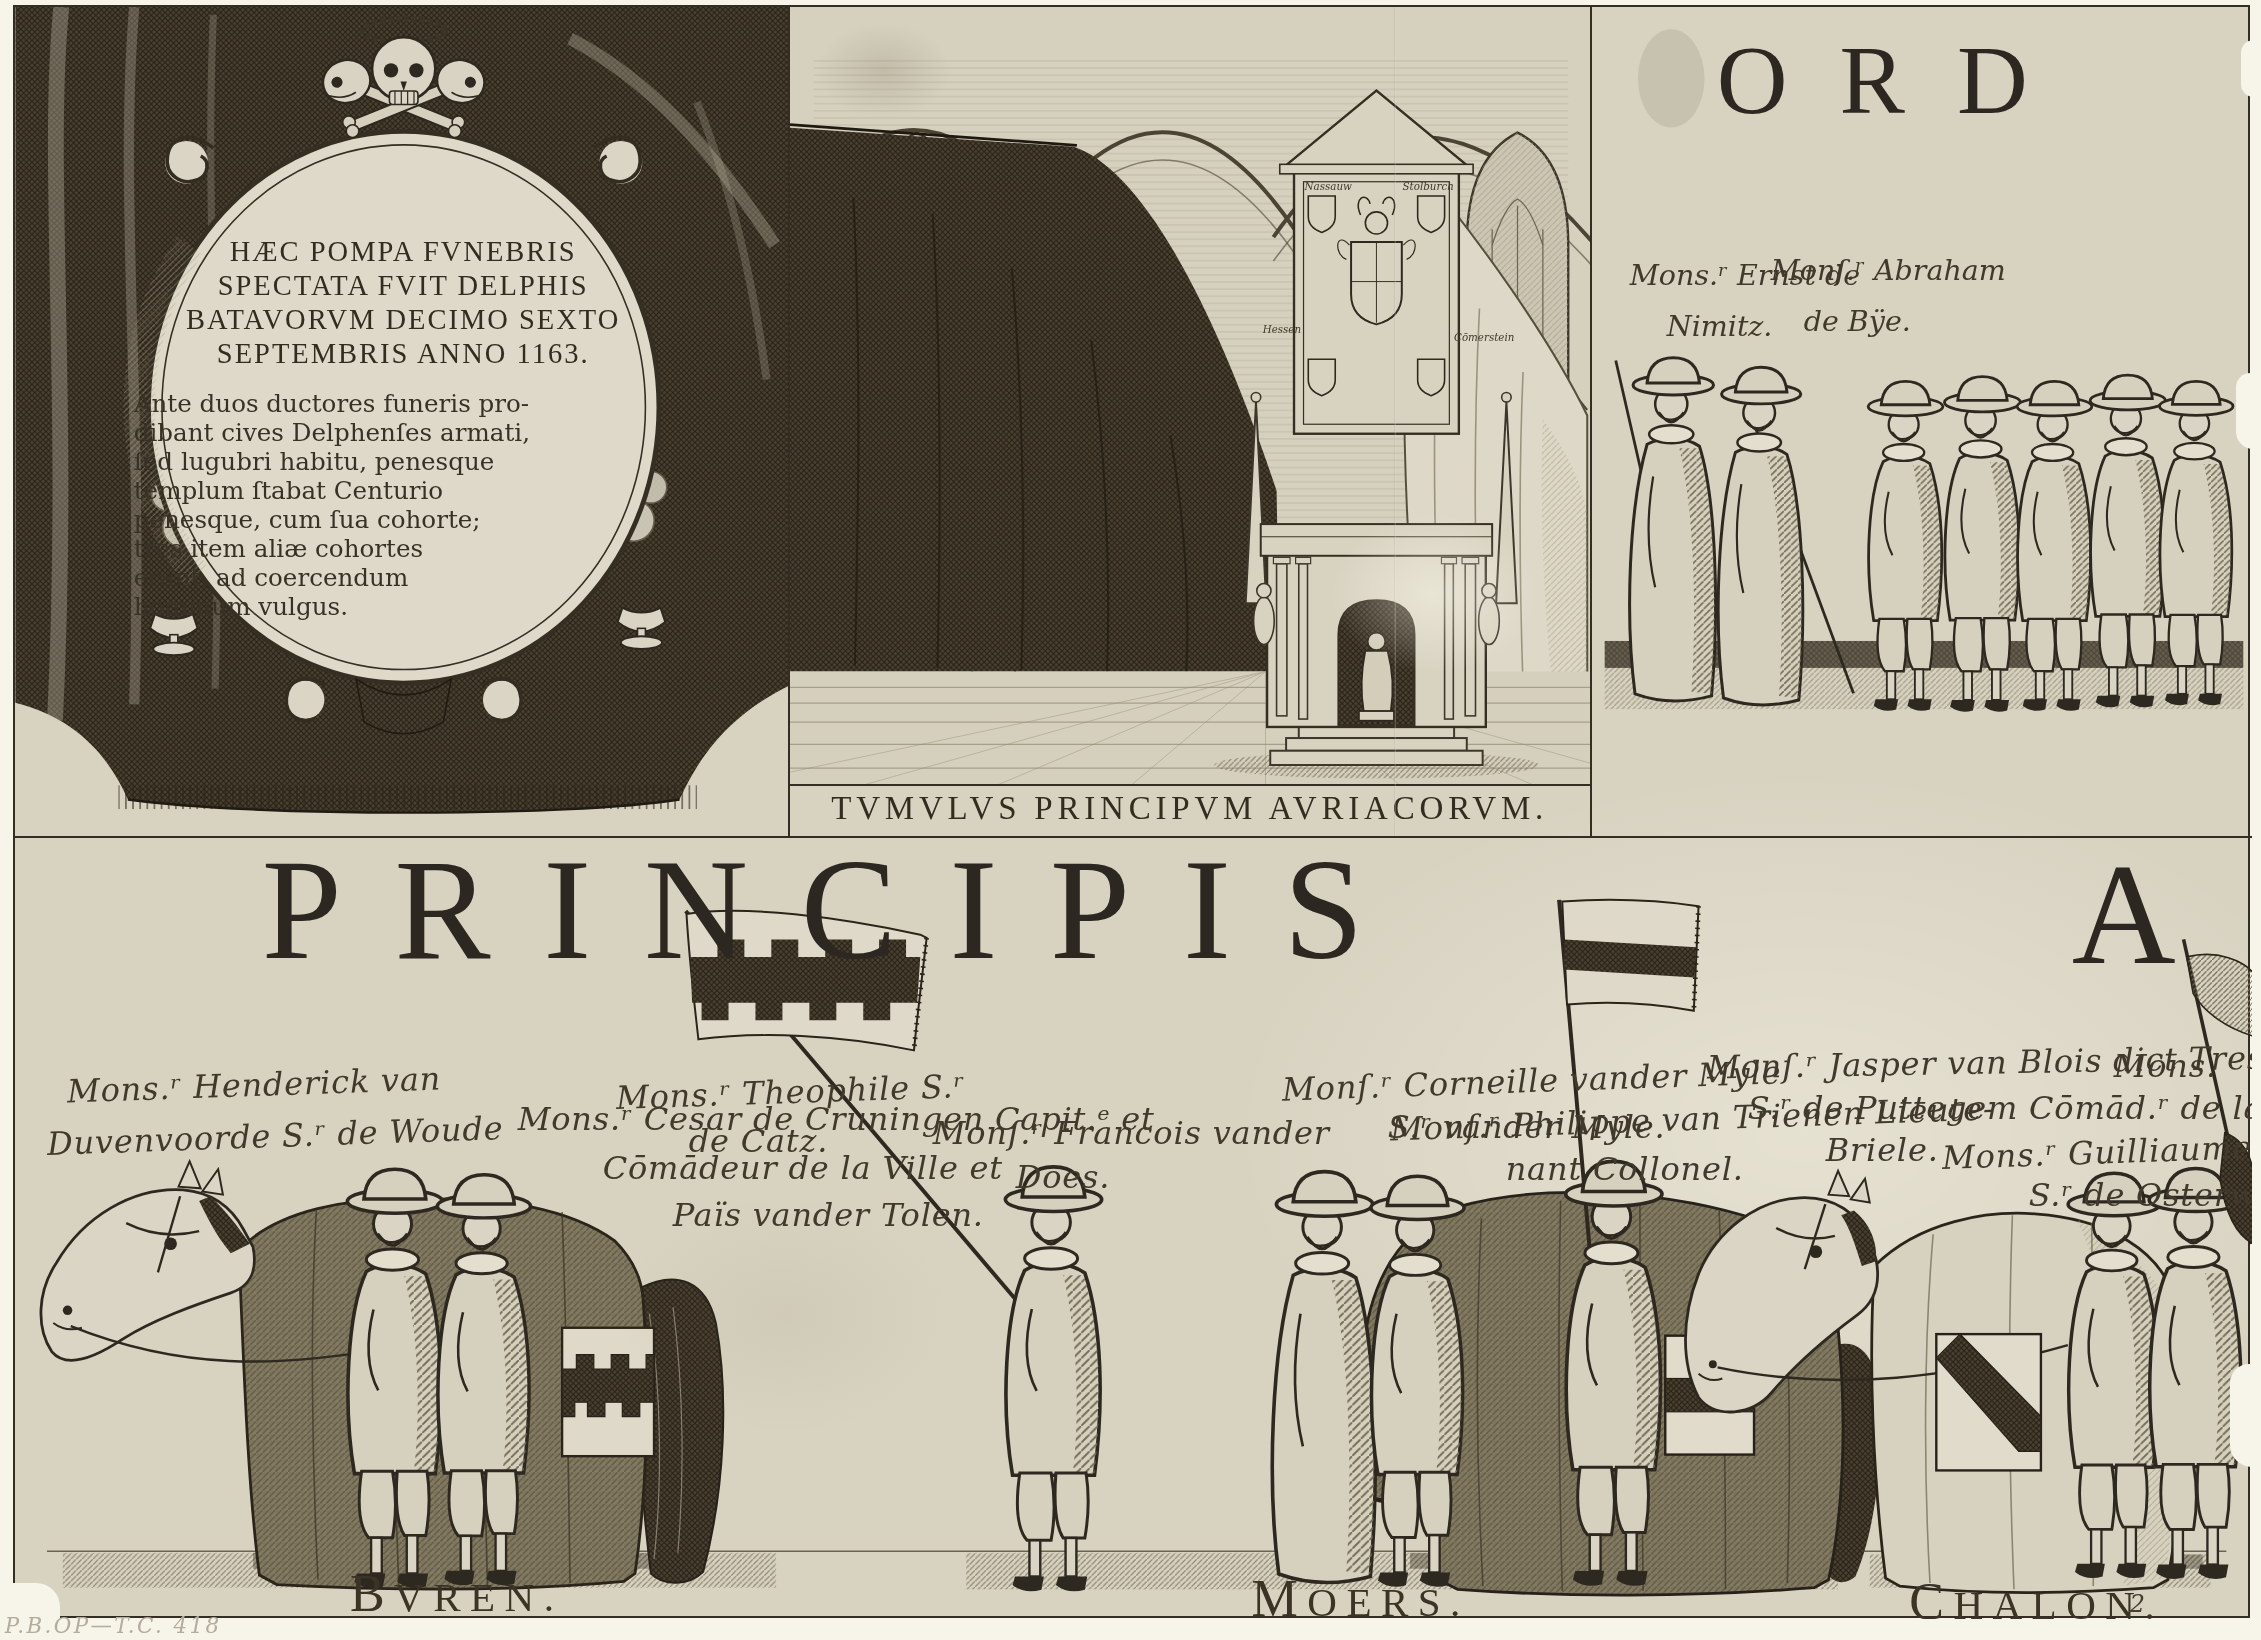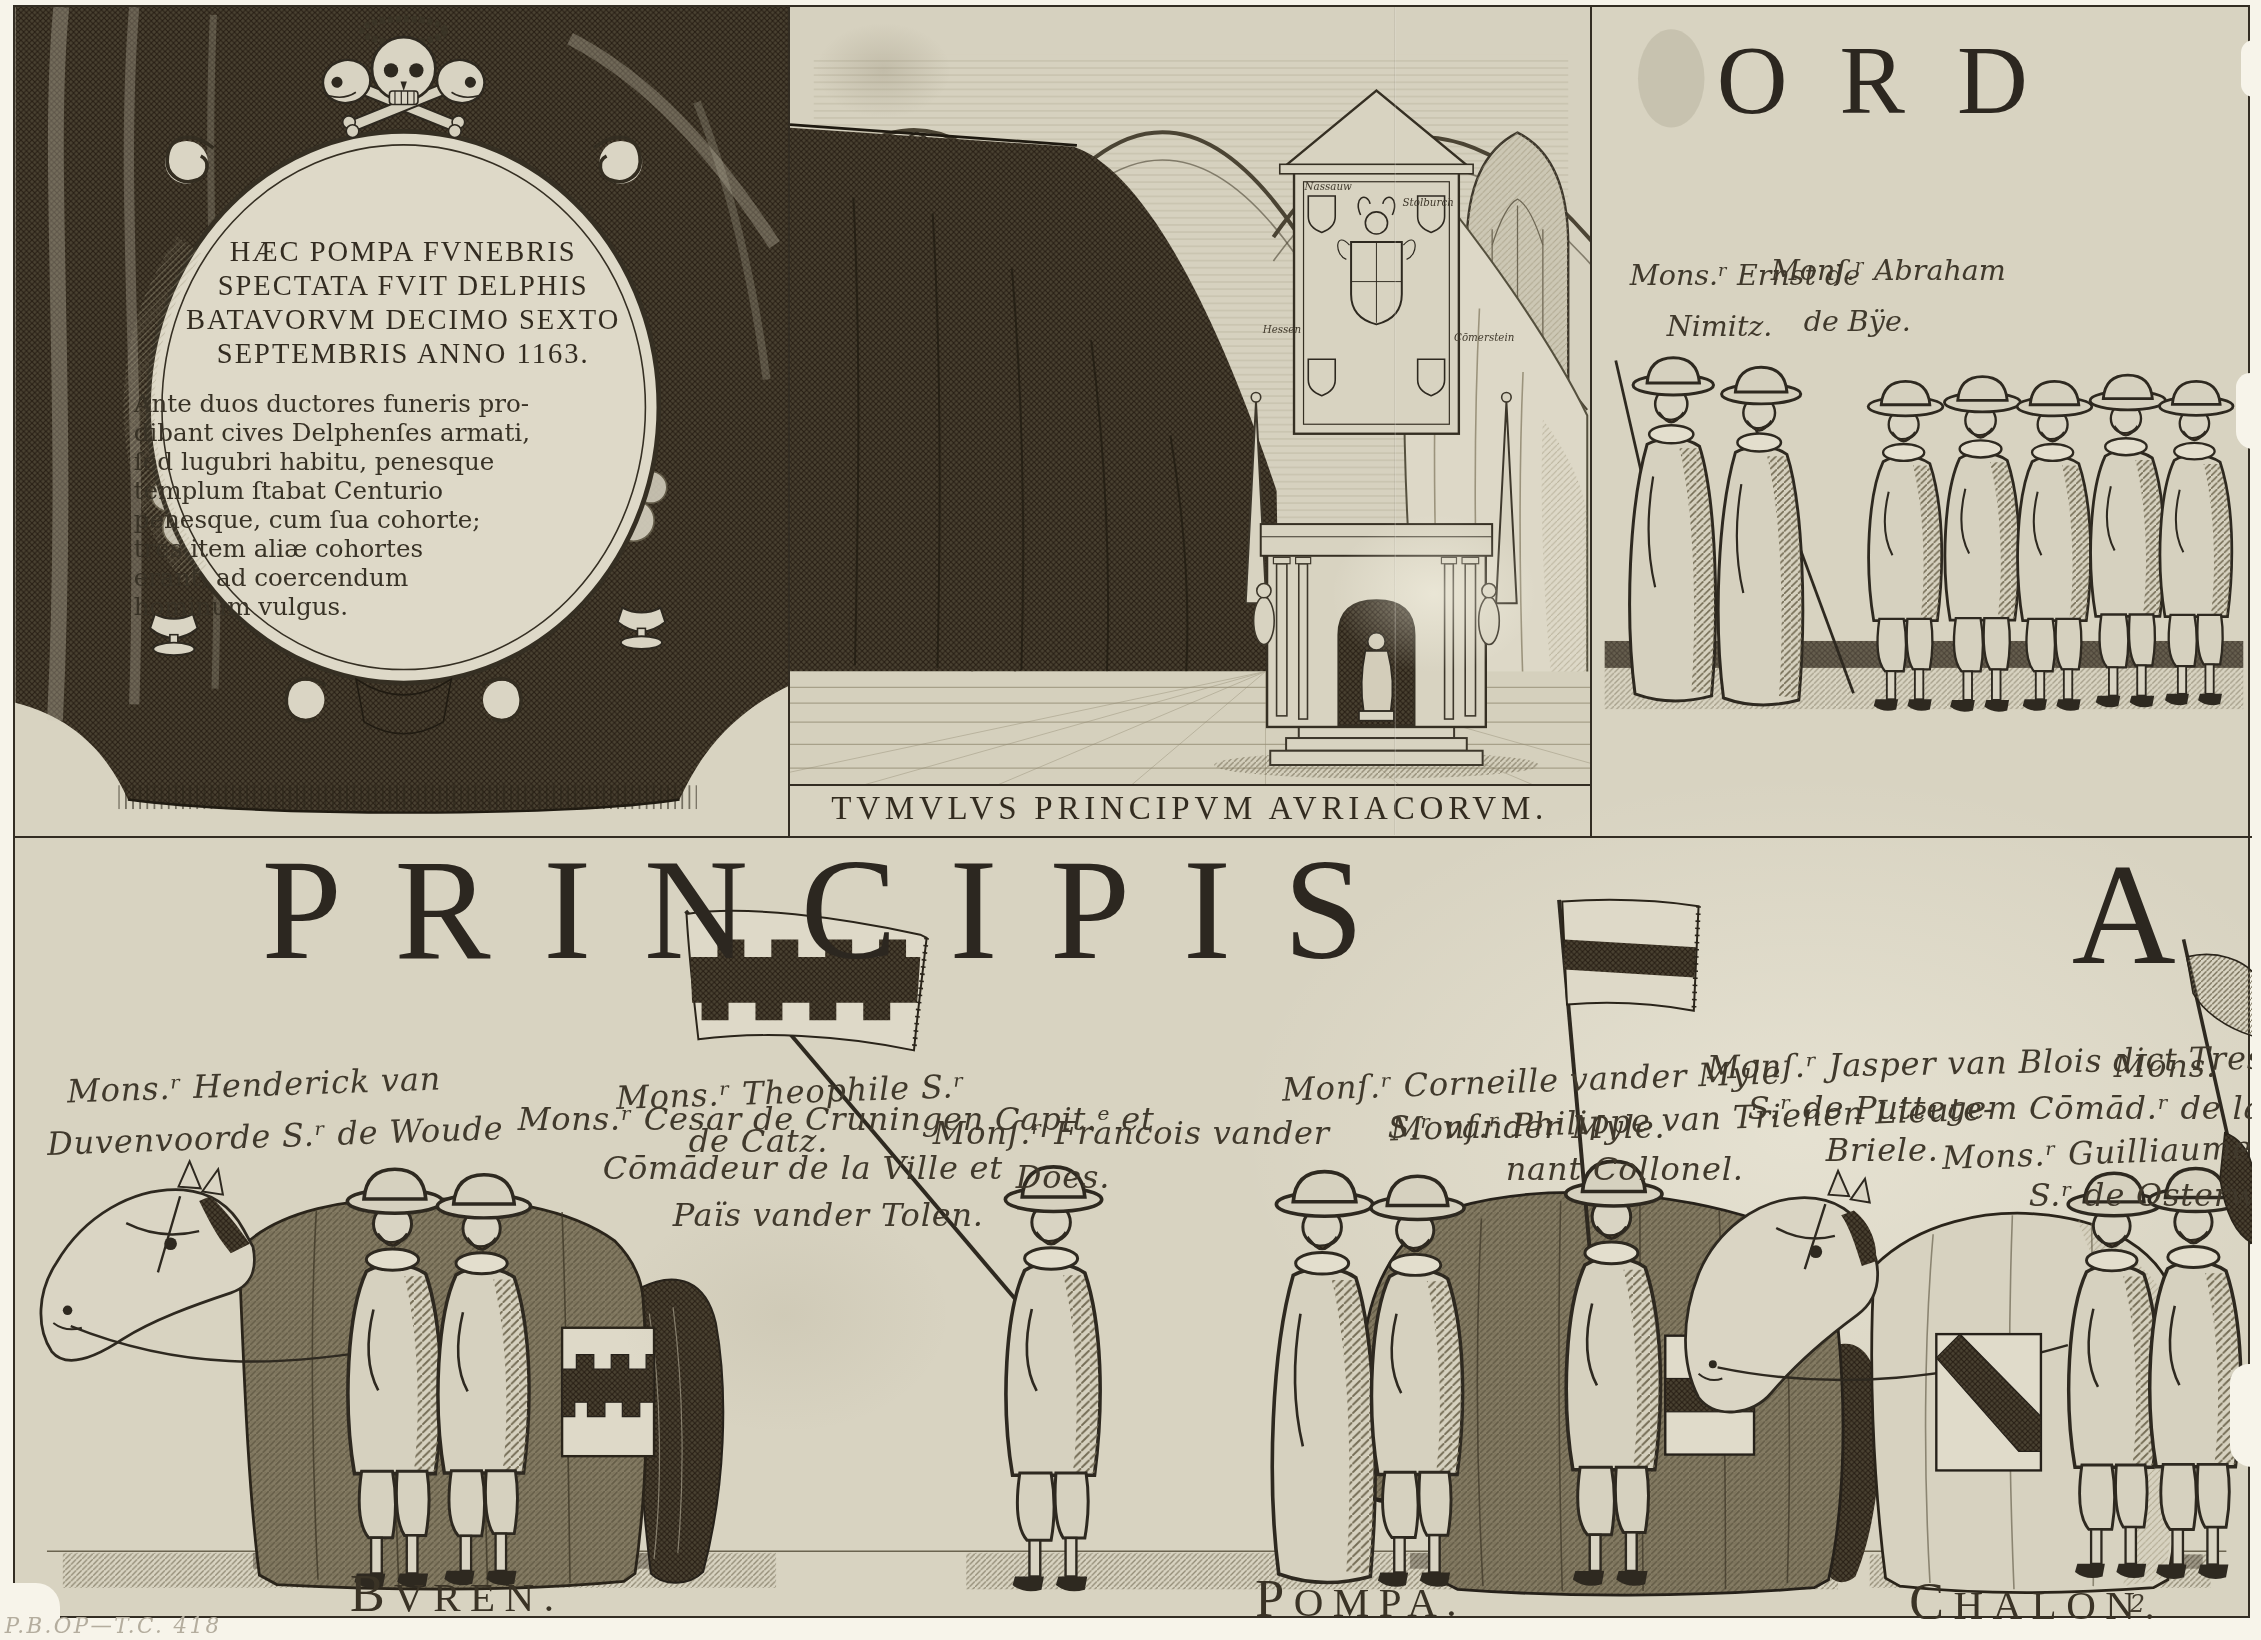--- a/index.html
+++ b/index.html
@@ -318,21 +318,21 @@
             <path d="M792,238 h34 v26 q0,14 -17,20 q-17,-6 -17,-20 Z"></path>
             <path d="M654,444 h34 v26 q0,14 -17,20 q-17,-6 -17,-20 Z"></path>
             <path d="M792,444 h34 v26 q0,14 -17,20 q-17,-6 -17,-20 Z"></path>
           </g>
           <path d="M625,200 L740,105 L855,200 Z" fill="#d8d3c1" stroke="#352f23" stroke-width="3"></path>
           <rect x="618" y="198" width="244" height="12" fill="#d8d3c1" stroke="#352f23" stroke-width="2"></rect>
         </g>
       </svg>
 
       <div class="txt script" style="left:507px;top:173px;width:63px;font-size:10.3px;text-align:center;">Nassauw</div>
-      <div class="txt script" style="left:603px;top:173px;width:71px;font-size:10.3px;text-align:center;margin-top:16px;">Stolburch</div>
+      <div class="txt script" style="left:603px;top:173px;width:71px;font-size:10.3px;text-align:center;">Stolburch</div>
       <div class="txt script" style="left:473px;top:316px;width:56px;font-size:10.3px;text-align:left;">Hessen</div>
       <div class="txt script" style="left:655px;top:316px;width:79px;font-size:10.3px;text-align:center;margin-top:8px;">Cōmerstein</div>
 
       <div class="caption-strip">
         <span class="txt-c">TVMVLVS PRINCIPVM AVRIACORVM.</span>
       </div>
     </div>
 
     <div id="panel-ord" class="panel">
       <svg class="art" width="660" height="829" viewBox="0 0 833 1046">
@@ -489,21 +489,21 @@
       <div class="txt script s40" style="left:1692px;top:205px;transform:rotate(-1deg);">Monſ.ʳ Jasper van Blois dict Treslong</div>
       <div class="txt script s40" style="left:1733px;top:251px;">S.ʳ de Puttegem Cōmād.ʳ de la</div>
       <div class="txt script s40" style="left:1811px;top:293px;">Briele.</div>
 
       <div class="txt script s40" style="left:2099px;top:209px;">Mons.</div>
 
       <div class="txt script s40" style="left:1927px;top:293px;transform:rotate(-2deg);">Mons.ʳ Guilliaume van Lier</div>
       <div class="txt script s40" style="left:2014px;top:338px;">S.ʳ de Osterwyck.</div>
 
       <div class="txt plate-caption" style="left:319px;top:726px;width:246px;">BVREN.</div>
-      <div class="txt plate-caption" style="left:1223px;top:731px;width:246px;">POMPA.</div>
+      <div class="txt plate-caption" style="left:1223px;top:731px;width:246px;">MOERS.</div>
       <div class="txt plate-caption" style="left:1885px;top:734px;width:274px;">CHALON.</div>
 
       <div class="txt plate-number" style="left:2115px;top:752px;">2</div>
     </div>
 
     <div class="crease" style="left:1379px;top:0;height:828px;"></div>
 
     <div class="stain" style="left:801px;top:16px;width:135px;height:95px;background:radial-gradient(closest-side,rgba(90,80,55,.16),transparent);"></div>
     <div class="stain" style="left:1316px;top:507px;width:206px;height:159px;background:radial-gradient(closest-side,rgba(255,252,238,.45),transparent);"></div>
     <div class="stain" style="left:603px;top:1189px;width:333px;height:238px;background:radial-gradient(closest-side,rgba(110,100,70,.08),transparent);"></div>

